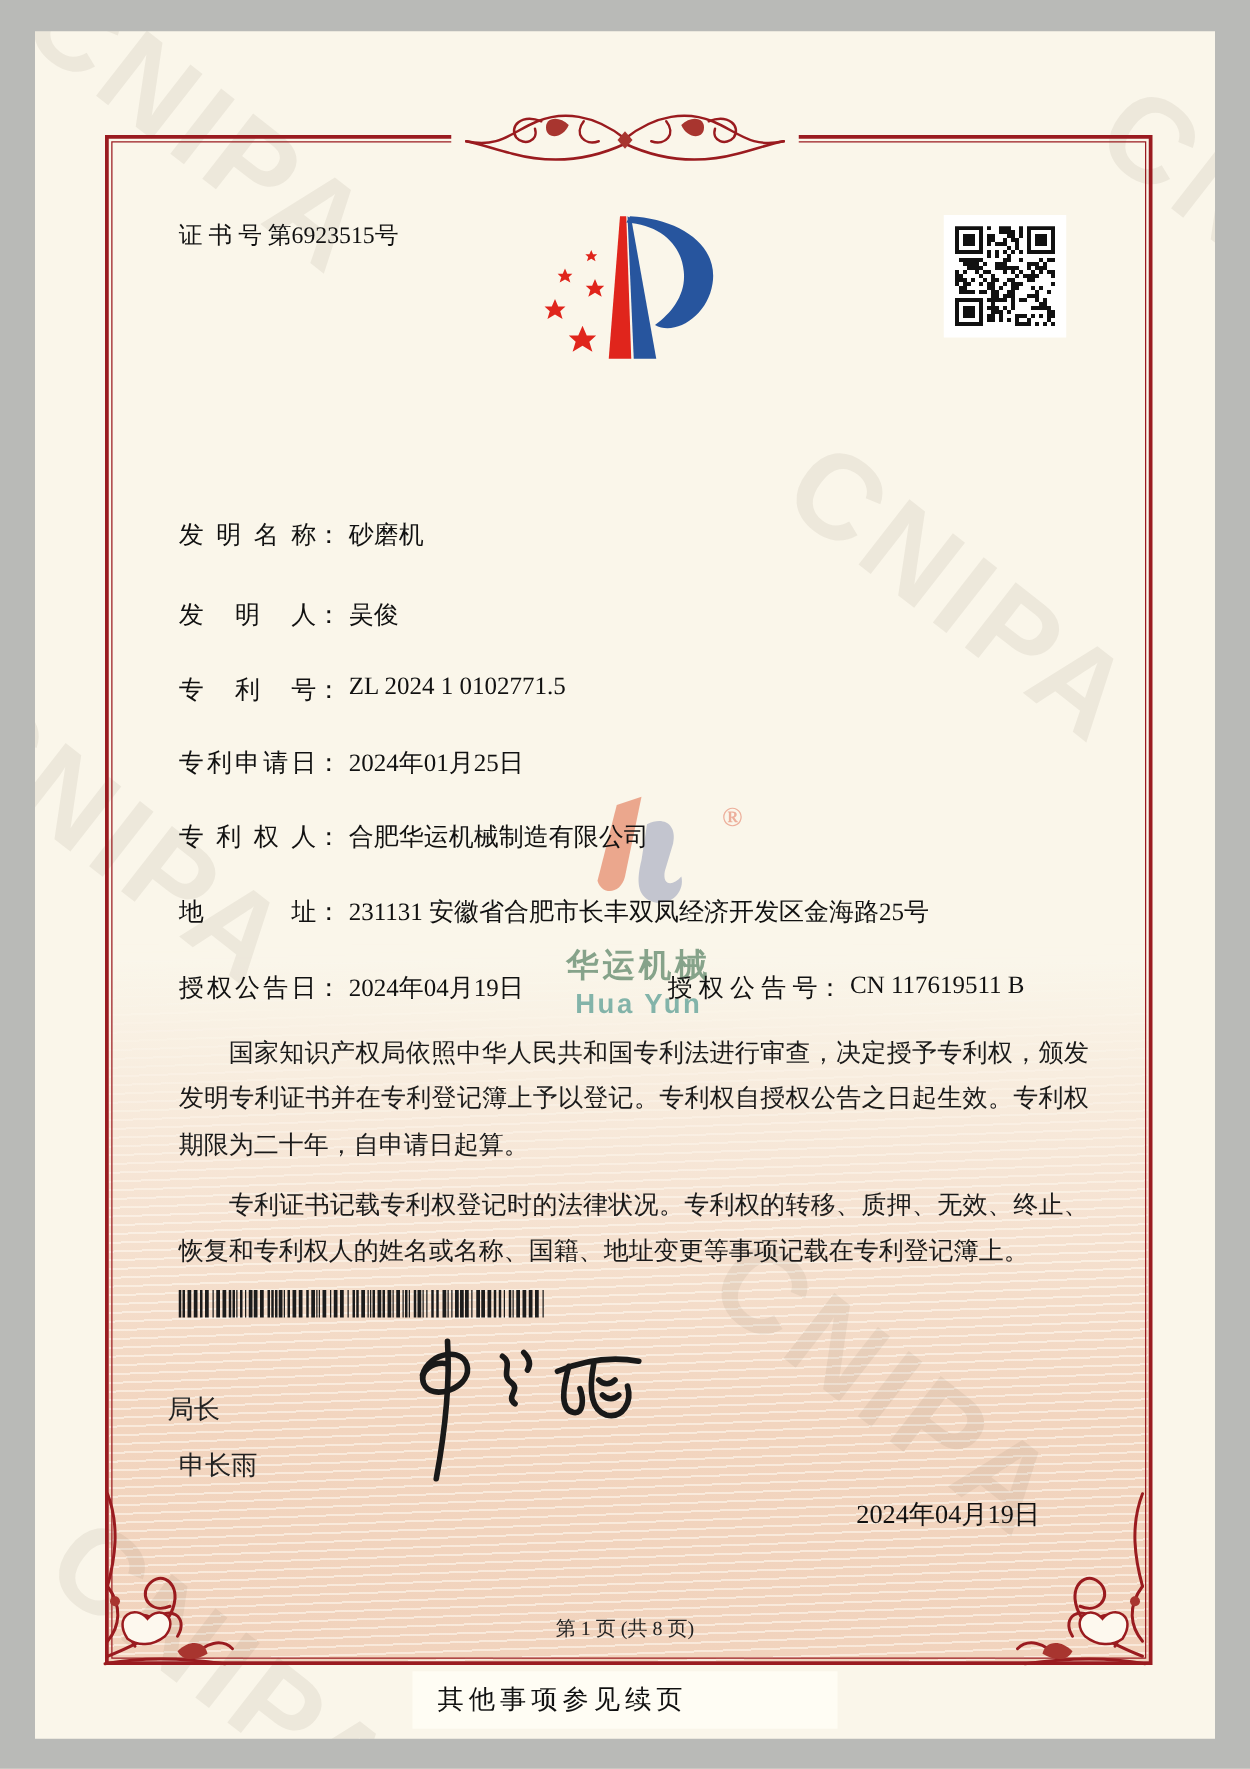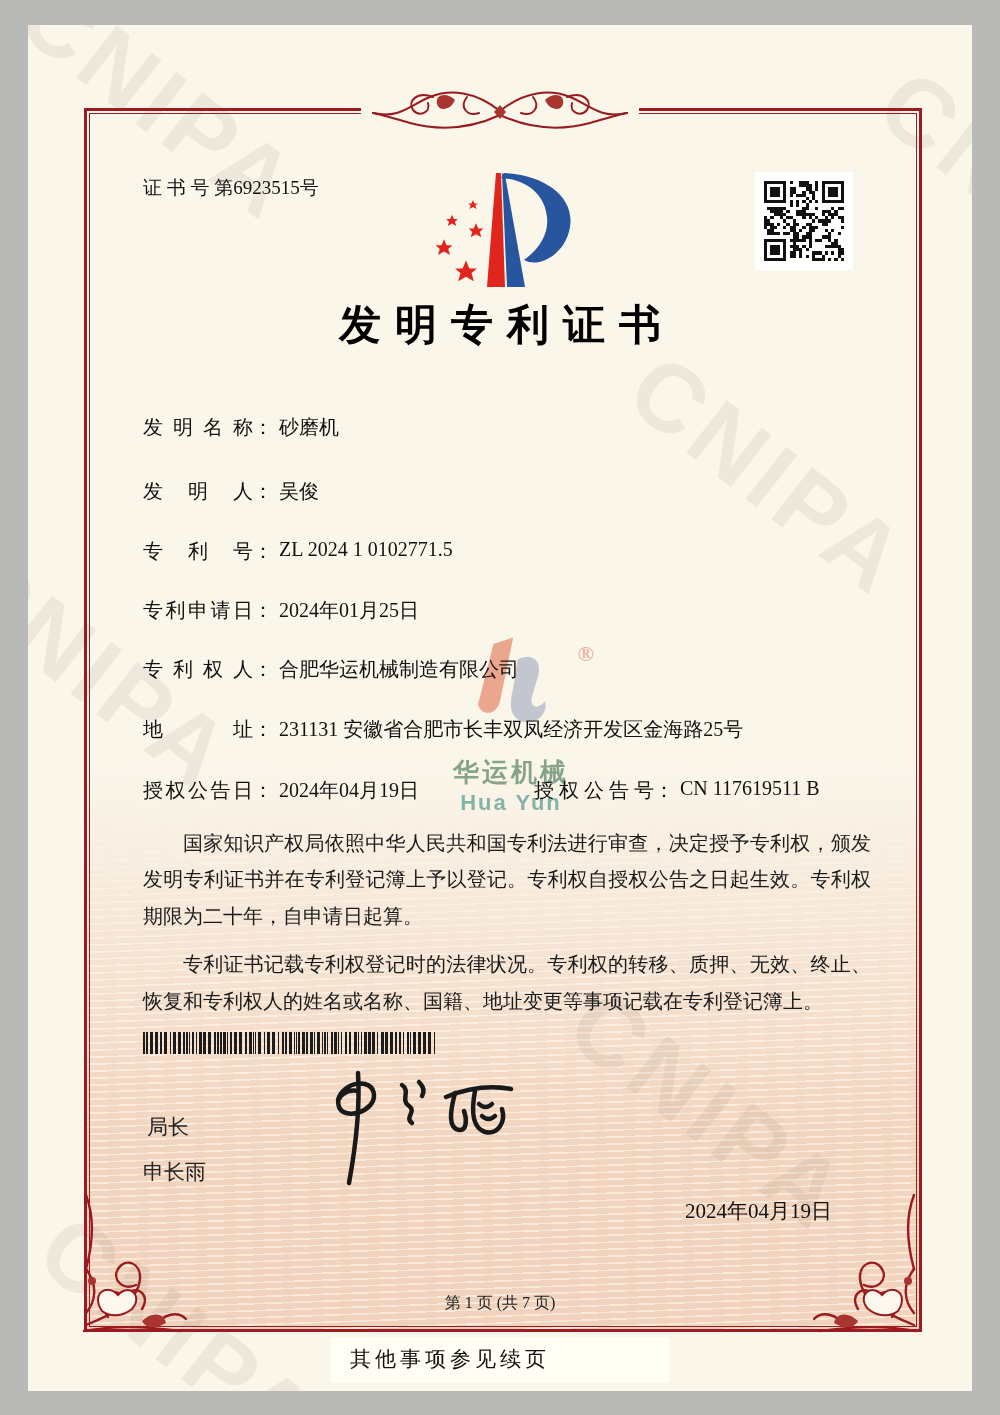--- a/index.html
+++ b/index.html
@@ -38,21 +38,21 @@
   .row{left:115px;width:760px;height:30px;font-size:20px;color:#111;white-space:nowrap;}
   .flabel{display:inline-block;width:110px;text-align:justify;text-align-last:justify;vertical-align:top;}
   .fcolon{display:inline-block;vertical-align:top;}
   .fvalue{display:inline-block;margin-left:6px;vertical-align:top;}
   .fgroup2{position:absolute;left:347px;top:0;margin-left:44px;}
   .fgroup2 .flabel{width:120px;}
   #paras{left:115px;top:800px;width:728px;font-size:20px;line-height:1.82;color:#1a1a1a;text-align:justify;}
   #paras p{margin:0 0 12px 0;text-indent:2em;}
   #barcode{left:115px;top:1007px;width:300px;height:22px;font-size:0;}
   #barcode i{display:inline-block;height:22px;background:#1c1c1c;}
-  #dirtitle{left:119px;top:1088px;font-size:21px;color:#222;font-family:"Liberation Sans","DejaVu Sans",sans-serif;}
+  #dirtitle{left:106px;top:1088px;font-size:21px;color:#222;font-family:"Liberation Sans","DejaVu Sans",sans-serif;}
   #dirname{left:115px;top:1133px;font-size:21px;color:#222;font-family:"Liberation Sans","DejaVu Sans",sans-serif;}
   #sig{left:255px;top:1040px;}
   #dateline{left:657px;top:1172px;font-size:21px;color:#111;}
   #pageno{left:0;top:1268px;width:944px;text-align:center;font-size:16px;color:#222;}
   #footbox{left:302px;top:1312px;width:340px;height:46px;background:#fffdf4;z-index:4;}
   #footnote{left:0;top:1320px;width:844px;text-align:center;font-size:21px;letter-spacing:4px;color:#111;z-index:6;}
 </style>
 </head>
 <body>
 
@@ -454,21 +454,20 @@
         <rect x="15" y="24" width="1" height="1" fill="#111"></rect>
         <rect x="16" y="24" width="1" height="1" fill="#111"></rect>
         <rect x="17" y="24" width="1" height="1" fill="#111"></rect>
         <rect x="18" y="24" width="1" height="1" fill="#111"></rect>
         <rect x="20" y="24" width="1" height="1" fill="#111"></rect>
         <rect x="22" y="24" width="1" height="1" fill="#111"></rect>
         <rect x="24" y="24" width="1" height="1" fill="#111"></rect>
       </svg>
   </div>
 
-  <div class="content" id="title">发明专利证书</div>
 
   <div class="content row" style="top:453px">
     <span class="flabel">发明人</span><span class="fcolon">：</span><span class="fvalue">吴俊</span>
   </div>
   <div class="content row" style="top:389px">
     <span class="flabel">发明名称</span><span class="fcolon">：</span><span class="fvalue">砂磨机</span>
   </div>
   <div class="content row" style="top:513px">
     <span class="flabel">专利号</span><span class="fcolon">：</span><span class="fvalue">ZL 2024 1 0102771.5</span>
   </div>
@@ -505,18 +504,18 @@
       <path d="M136,17 C140,21 142,26 139,31"></path>
       <path d="M163,32 C185,23 206,20 228,24"></path>
       <path d="M172,28 C167,47 165,63 176,65 C184,66 184,54 181,46"></path>
       <path d="M192,26 C188,47 190,63 202,67 C215,70 223,57 219,44"></path>
       <path d="M196,39 C200,43 205,43 209,39"></path>
       <path d="M199,51 C203,55 208,55 212,51"></path>
     </g>
   </svg>
 
   <div class="content" id="dateline">2024年04月19日</div>
-  <div class="content" id="pageno">第 1 页 (共 7 页)</div>
+  <div class="content" id="pageno">第 1 页 (共 8 页)</div>
 
   <div class="content" id="footbox"></div>
   <div class="content" id="footnote">其他事项参见续页</div>
 
 </div>
 
 </body></html>

